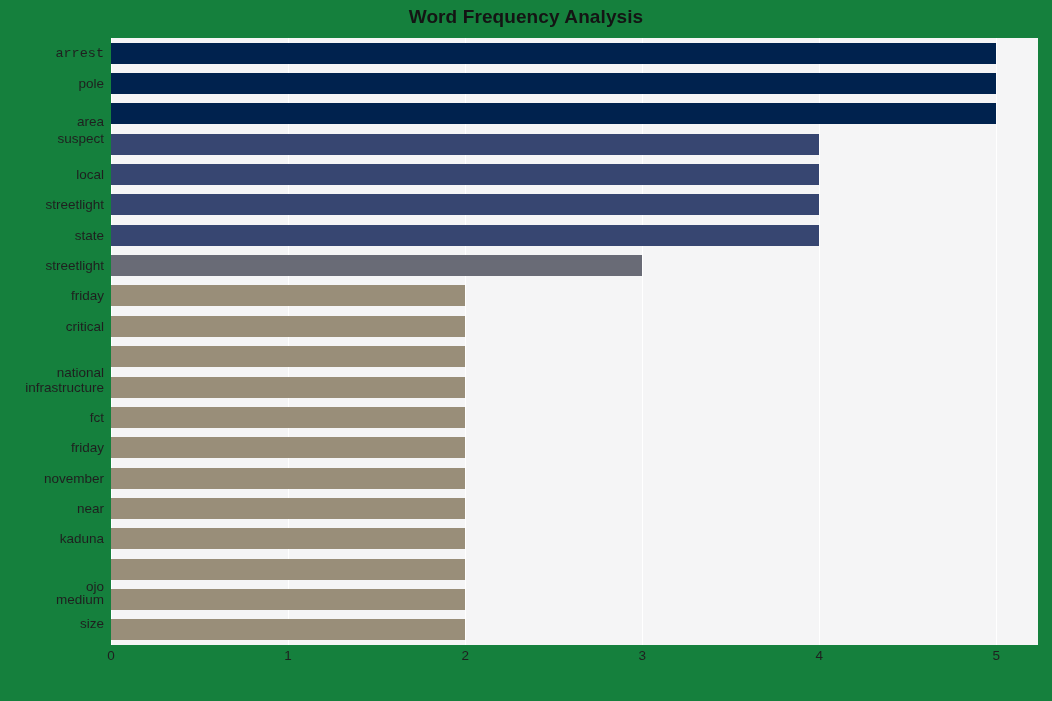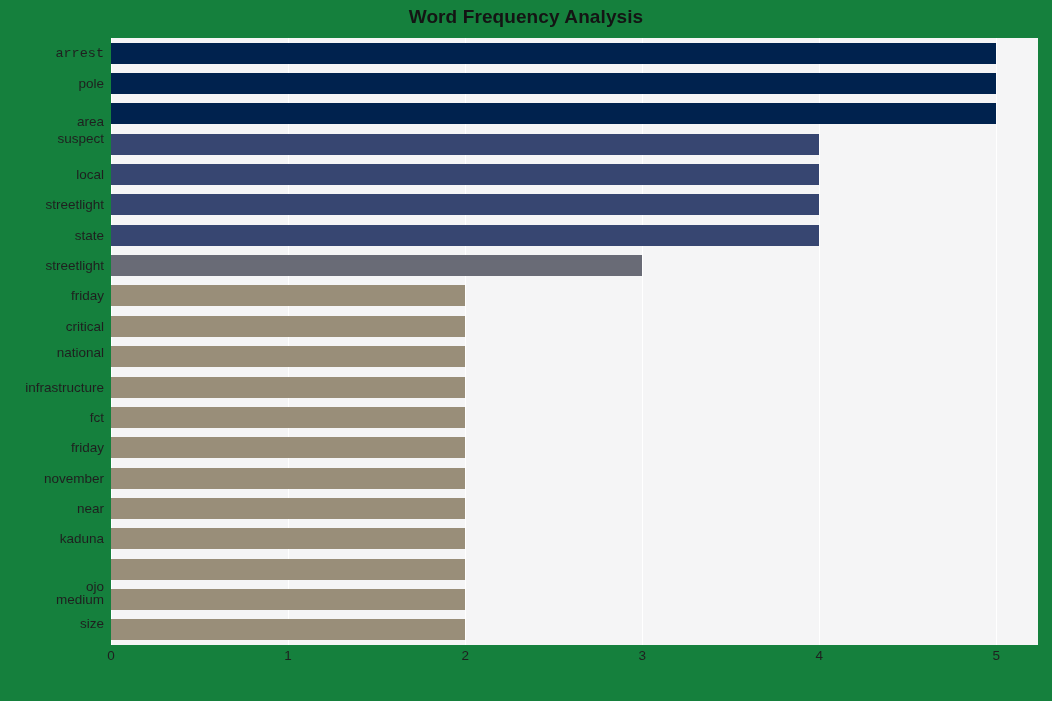--- a/index.html
+++ b/index.html
@@ -159,21 +159,21 @@
       <div class="y-tick-label" style="top: 4.675px; font-family: Liberation Mono, monospace;">arrest</div>
       <div class="y-tick-label" style="top: 35.025px;">pole</div>
       <div class="y-tick-label" style="top: 73px;">area</div>
       <div class="y-tick-label" style="top: 90px;">suspect</div>
       <div class="y-tick-label" style="top: 126.075px;">local</div>
       <div class="y-tick-label" style="top: 156.425px;">streetlight</div>
       <div class="y-tick-label" style="top: 186.775px;">state</div>
       <div class="y-tick-label" style="top: 217.125px;">streetlight</div>
       <div class="y-tick-label" style="top: 247.475px;">friday</div>
       <div class="y-tick-label" style="top: 277.825px;">critical</div>
-      <div class="y-tick-label" style="top: 304px;">national</div>
+      <div class="y-tick-label" style="top: 324px;">national</div>
       <div class="y-tick-label" style="top: 338.525px;">infrastructure</div>
       <div class="y-tick-label" style="top: 368.875px;">fct</div>
       <div class="y-tick-label" style="top: 399.225px;">friday</div>
       <div class="y-tick-label" style="top: 429.575px;">november</div>
       <div class="y-tick-label" style="top: 459.925px;">near</div>
       <div class="y-tick-label" style="top: 490.275px; margin-left: 23px;">kaduna</div>
       <div class="y-tick-label" style="top: 520.625px; margin-top: 17px;">ojo</div>
       <div class="y-tick-label" style="top: 550.975px;">medium</div>
       <div class="y-tick-label" style="top: 575px;">size</div>
     </div>

